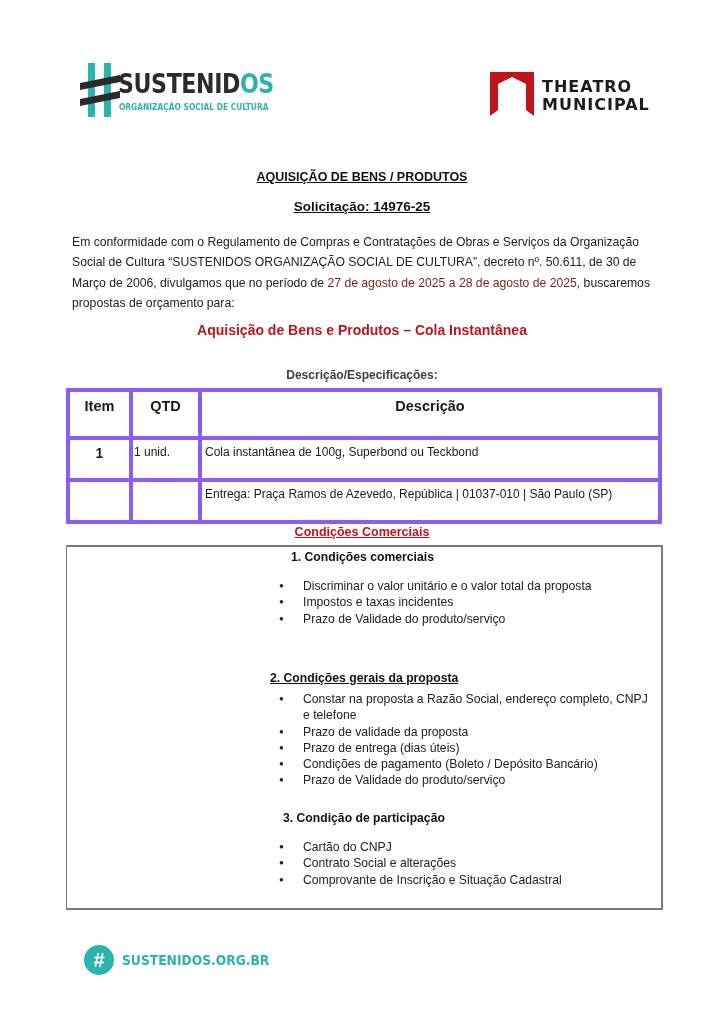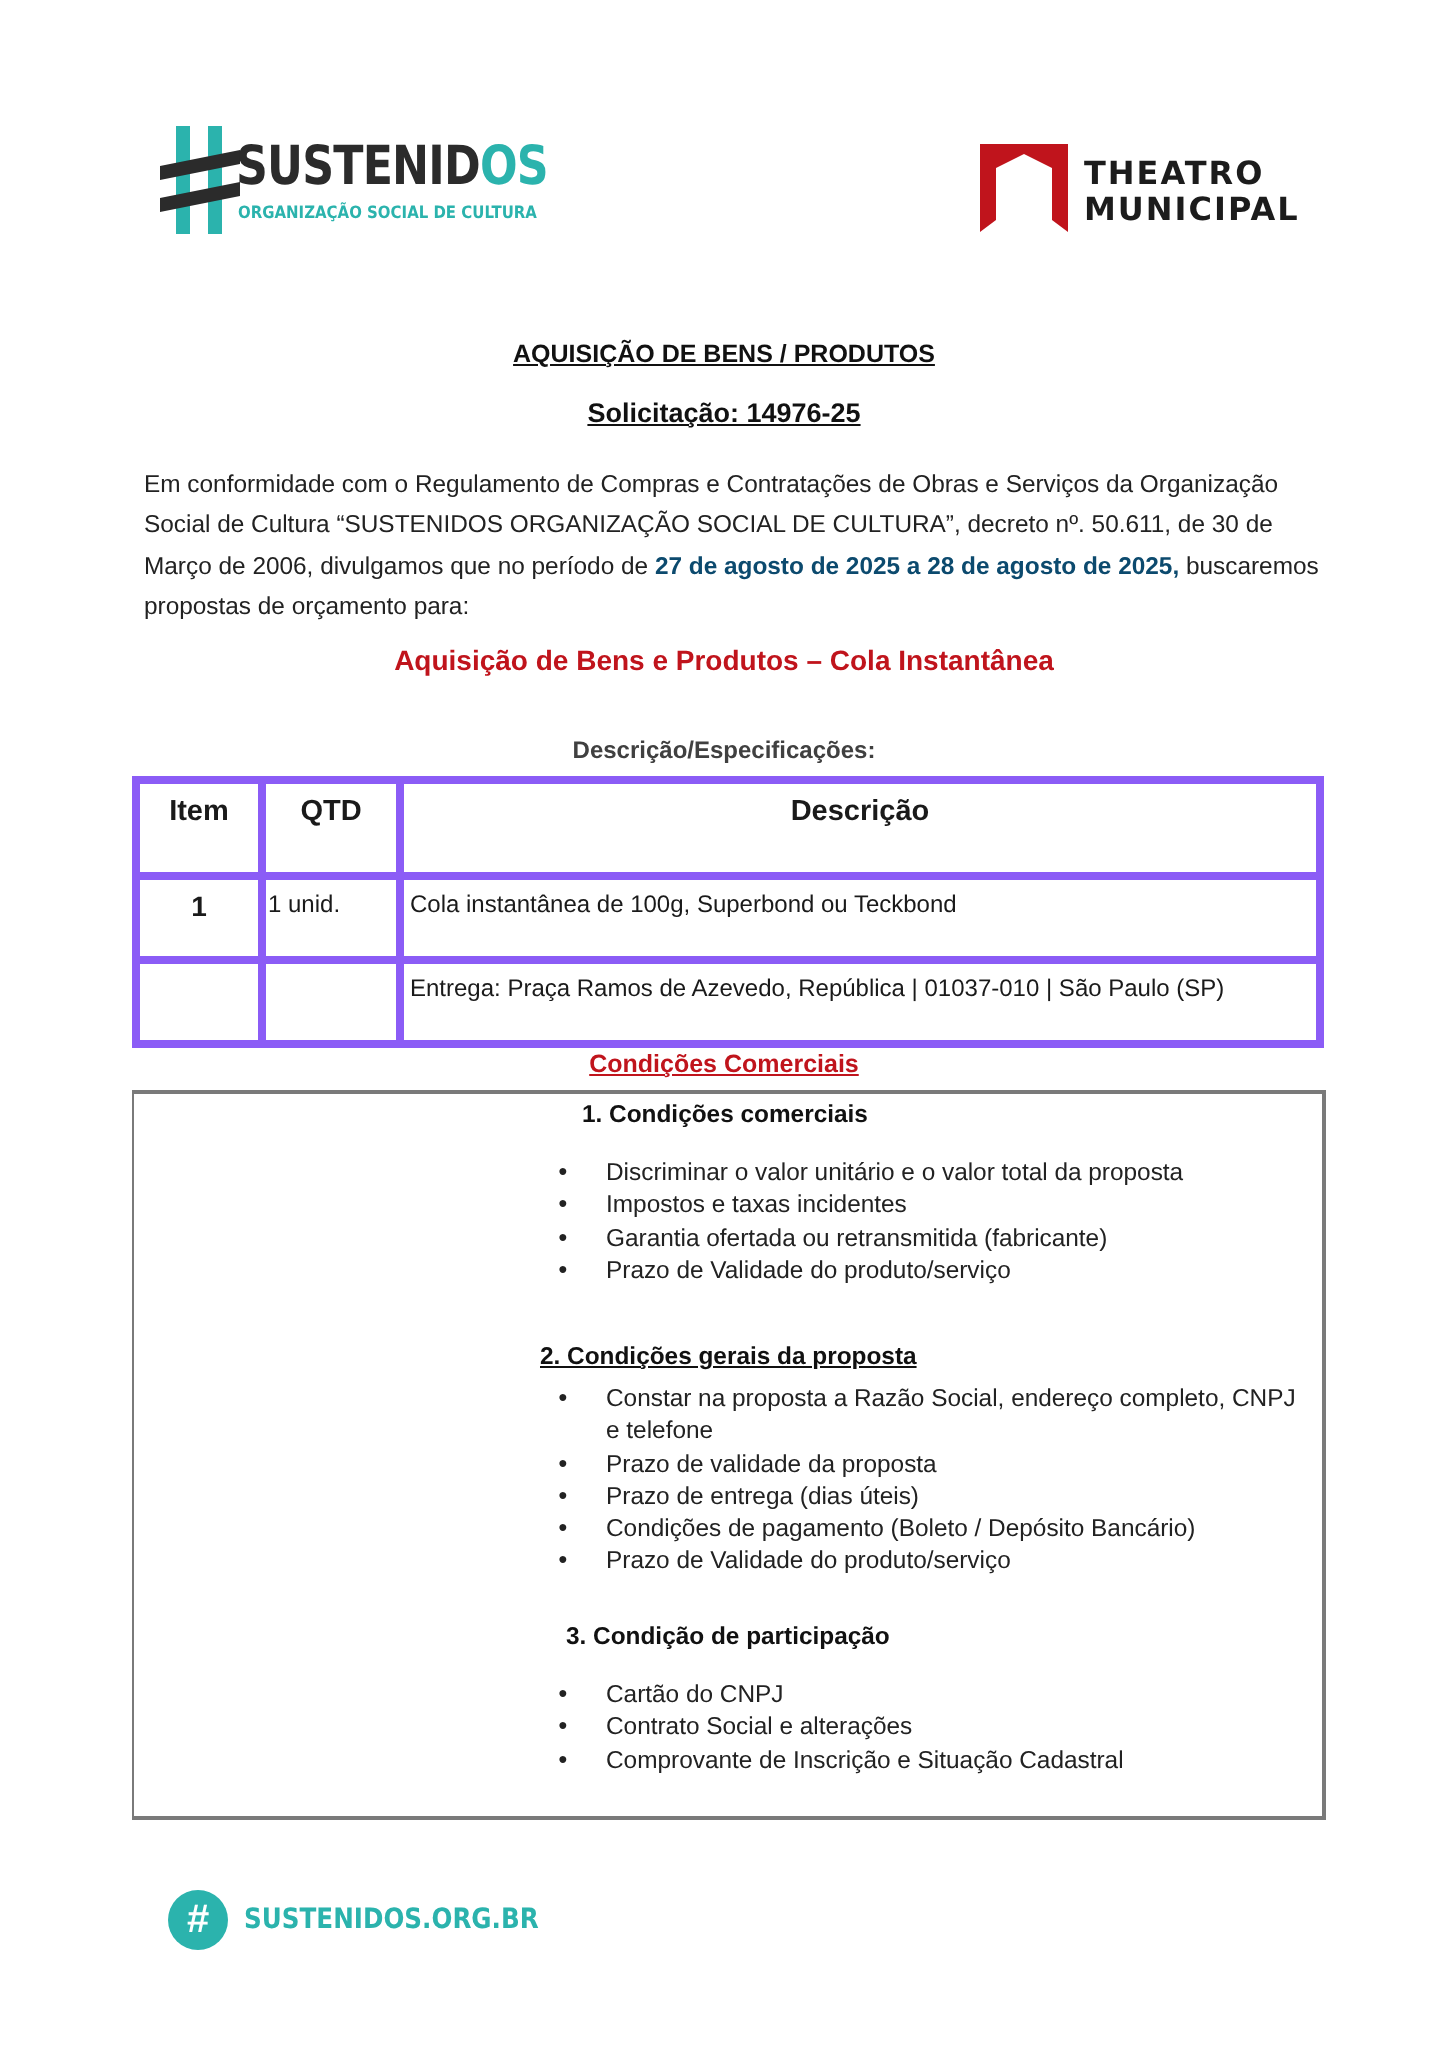--- a/index.html
+++ b/index.html
@@ -17,21 +17,21 @@
   .logo-theatro .t1, .logo-theatro .t2 { position:absolute; left:52px; font-family:"DejaVu Sans", sans-serif; font-weight:bold; font-size:16px; letter-spacing:1px; color:#1c1c1c; white-space:nowrap;text-align:right; }
   .logo-theatro .t1 { top:5px; }
   .logo-theatro .t2 { top:23px; }
 
   
   .title { position:absolute; left:0; width:724px; text-align:center; font-weight:bold; text-decoration:underline; color:#111; }
   .title.t-main { top:170px; font-size:12.5px; }
   .title.t-sol { top:199px; font-size:13.5px; }
 
   .intro { position:absolute; left:72px; top:232px; width:590px; font-size:12.2px; line-height:20.3px; color:#222; }
-  .intro .red { color:#0c4a6e; font-weight:bold;text-align:center; }
+  .intro .red { color:#7f1d1d; font-weight:normal;text-align:center; }
 
   .subtitle-red { position:absolute; left:0; width:724px; top:322px; text-align:center; font-size:14px; font-weight:bold; color:#c0141c; }
   .spec-label { position:absolute; left:0; width:724px; top:368px; text-align:center; font-size:12px; font-weight:bold; color:#404040; }
 
   
   table.items { position:absolute; left:66px; top:388px; width:596px; border-collapse:collapse; }
   table.items th, table.items td { border:4px solid #8b5cf6; vertical-align:top; }
   table.items th { height:37px; font-size:14.5px; font-weight:bold; padding-top:6px; text-align:center; }
   table.items td { height:32px; font-family:"Liberation Sans", sans-serif; font-size:12px; padding-top:5px; }
   table.items td.c-item { text-align:center; font-weight:bold; font-size:14px; }
@@ -103,21 +103,20 @@
   </tbody>
 </table>
 
 <div class="cond-head">Condições Comerciais</div>
 
 <div class="cond-box">
   <div class="sec-title" style="left:224px; top:3px;">1. Condições comerciais</div>
   <ul class="bl" style="left:210px; top:31px; width:380px;">
     <li>Discriminar o valor unitário e o valor total da proposta</li>
     <li>Impostos e taxas incidentes</li>
-    <li>Garantia ofertada ou retransmitida (fabricante)</li>
     <li>Prazo de Validade do produto/serviço</li>
   </ul>
 
   <div class="sec-title" style="left:203px; top:124px;text-decoration:underline;">2. Condições gerais da proposta</div>
   <ul class="bl" style="left:210px; top:144px; width:380px;">
     <li>Constar na proposta a Razão Social, endereço completo, CNPJ e telefone</li>
     <li>Prazo de validade da proposta</li>
     <li>Prazo de entrega (dias úteis)</li>
     <li>Condições de pagamento (Boleto / Depósito Bancário)</li>
     <li>Prazo de Validade do produto/serviço</li>

